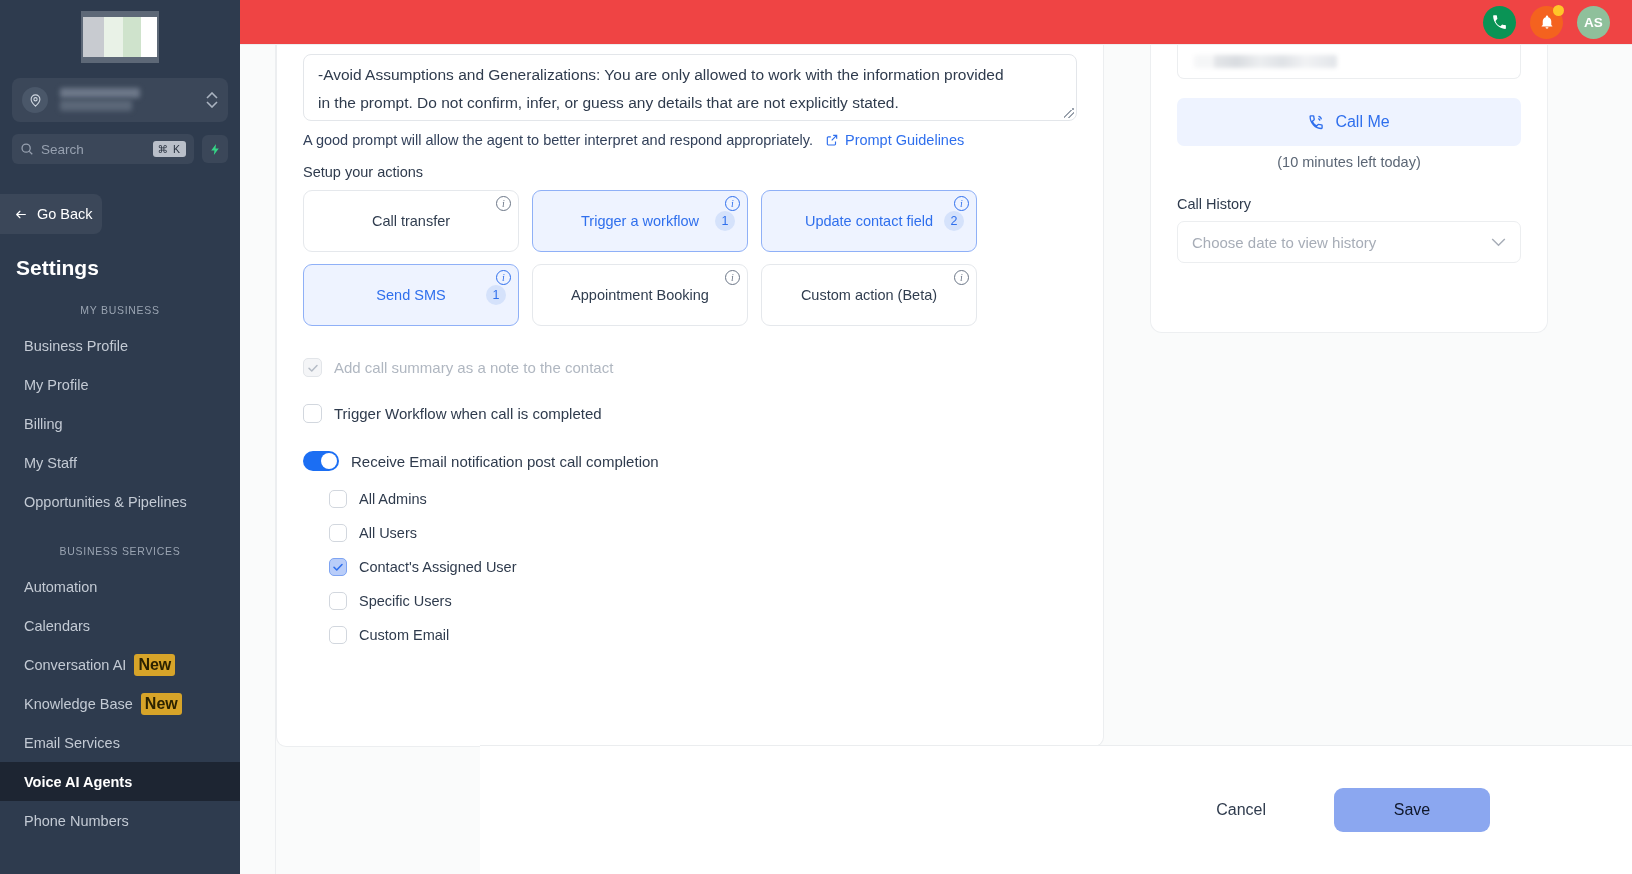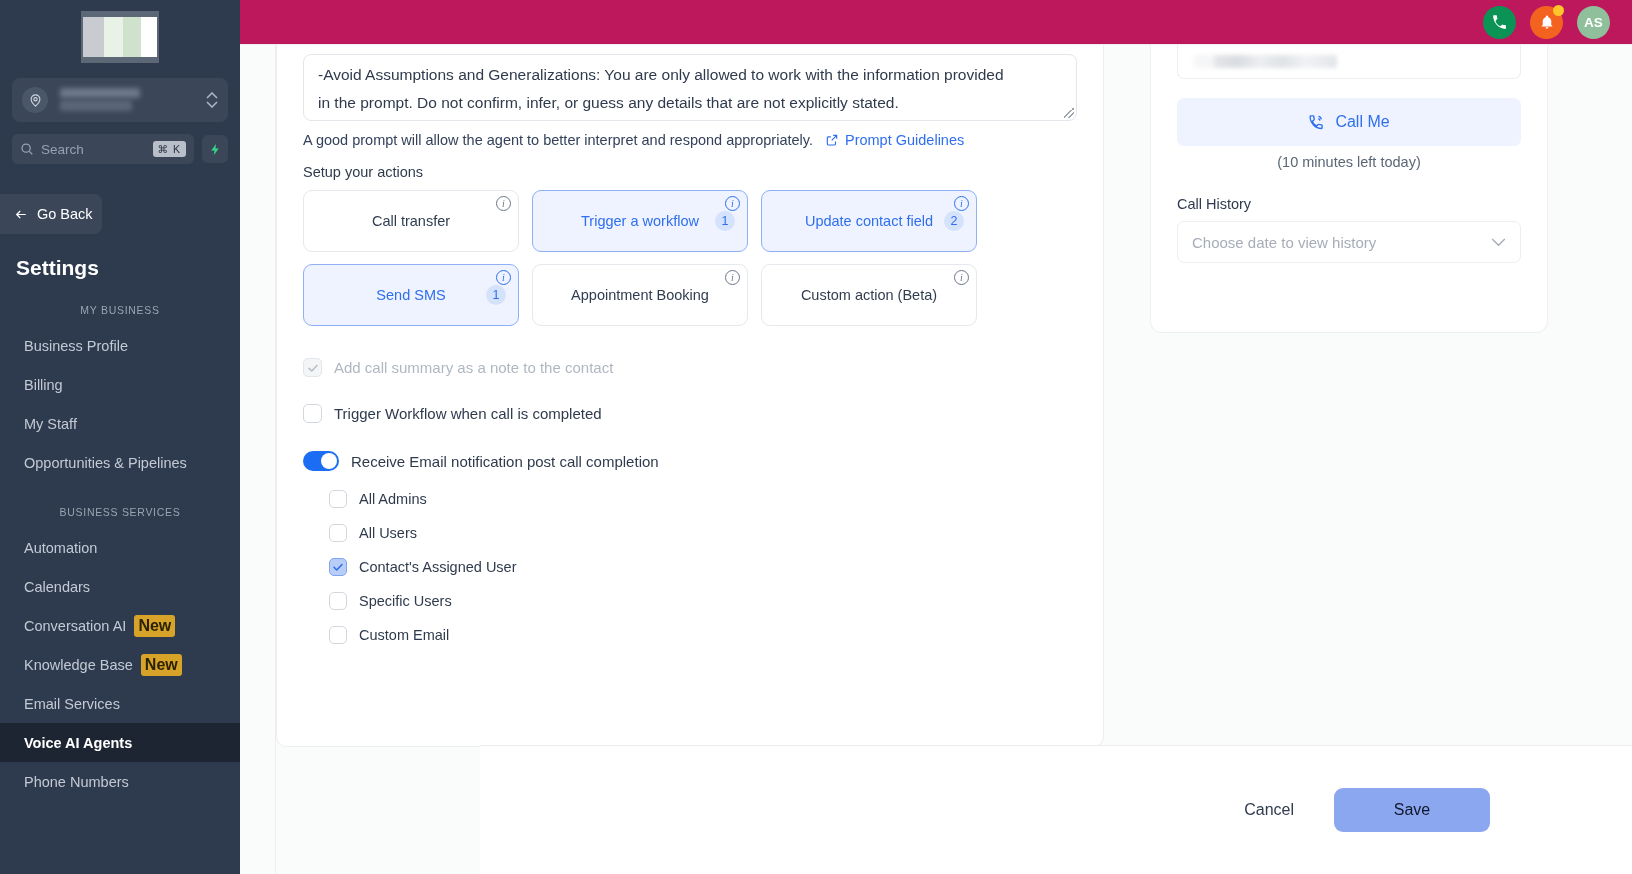--- a/index.html
+++ b/index.html
@@ -127,21 +127,21 @@
   }
 
   
   .main {
     flex: 1; height: 874px; position: relative;
     background: #ffffff;
     display: flex; flex-direction: column;
   }
   .topbar {
     height: 44px; flex: 0 0 44px;
-    background: #be185d;
+    background: #ef4444;
     display: flex; align-items: center; justify-content: flex-end;
     padding-right: 22px; gap: 14px;
   }
   .circle-btn {
     width: 33px; height: 33px; border-radius: 50%;
     display: flex; align-items: center; justify-content: center;
     color: #ffffff; cursor: pointer; position: relative;
   }
   .circle-btn.phone { background: #0a9355; }
   .circle-btn.bell  { background: #f4621f; }
@@ -318,21 +318,21 @@
     padding: 0 14px; color: #a7adb7; font-size: 15px; cursor: pointer;
   }
 
   
   .footer {
     position: absolute; left: 240px; right: 0; bottom: 0;
     height: 129px;
     background: #ffffff;
     border-top: 1px solid #ebedef;
     display: flex; align-items: center; justify-content: flex-end;
-    padding-right: 142px; gap: 40px;
+    padding-right: 142px; gap: 68px;
   }
   .btn-cancel {
     font-size: 16px; color: #2f3b4d; cursor: pointer; background: none; border: none;
     font-family: "Liberation Sans", sans-serif;
   }
   .btn-save {
     width: 156px; height: 44px; border-radius: 9px;
     background: #8ba7f0; color: #0f172a; font-size: 16px;
     border: none; cursor: pointer;
     font-family: "Liberation Sans", sans-serif;
@@ -401,20 +401,23 @@
     <div class="settings-title">Settings</div>
 
     <div class="section-head">
       <span>MY BUSINESS</span>
       <span class="rule"></span>
     </div>
     <div class="nav-item">
       <span>Business Profile</span>
     </div>
     <div class="nav-item">
+      <span>My Profile</span>
+    </div>
+    <div class="nav-item">
       <span>Billing</span>
     </div>
     <div class="nav-item">
       <span>My Staff</span>
     </div>
     <div class="nav-item">
       <span>Opportunities &amp; Pipelines</span>
     </div>
 
     <div class="section-head">

